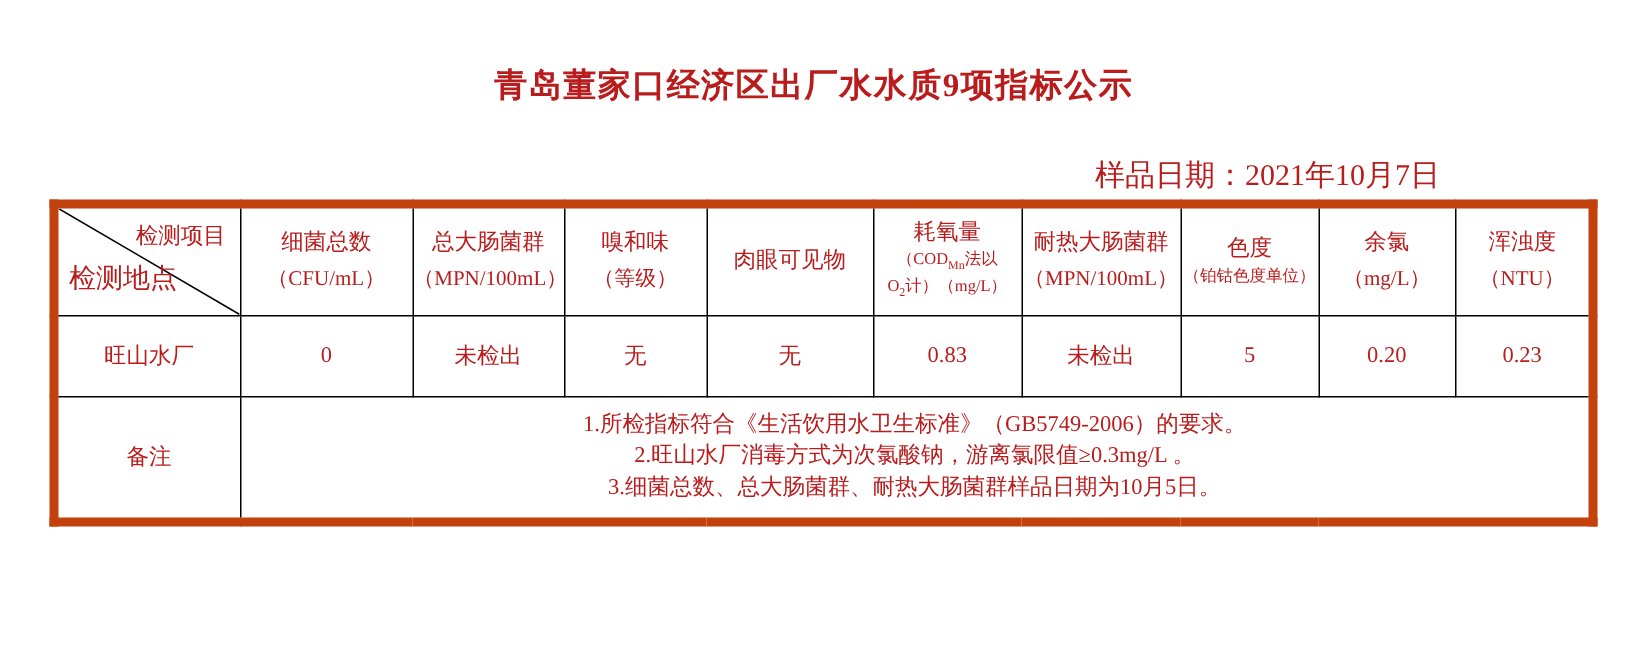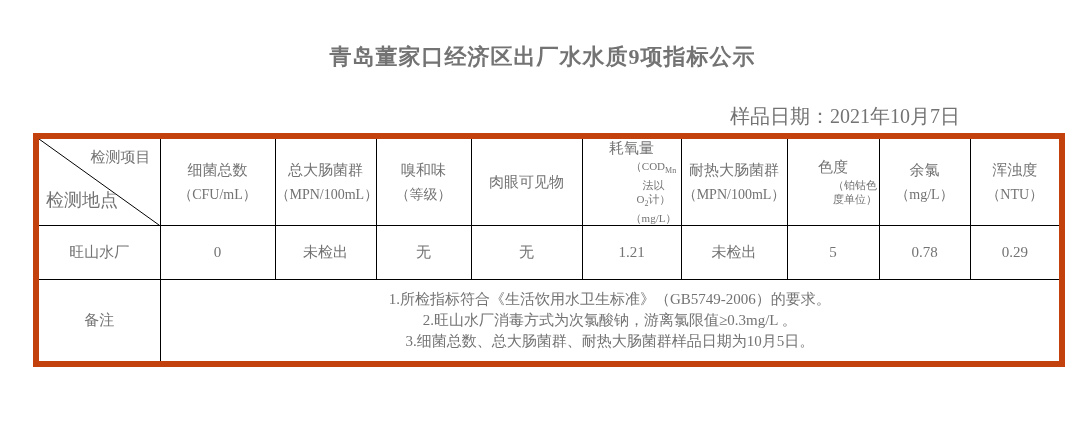--- a/index.html
+++ b/index.html
@@ -1,21 +1,21 @@
 <!DOCTYPE html>
 <html><head>
 <meta charset="utf-8">
 <style>
   html,body{margin:0;padding:0;background:#ffffff;}
   .page{
     position:relative;
     width:1085px;height:444px;
     background:#ffffff;
     font-family:"Liberation Serif","DejaVu Serif",serif;
-    color:#737373;
+    color:#b91c1c;
     overflow:hidden;
   }
   .title{
     position:absolute;top:42px;left:0;width:100%;
     text-align:center;
     font-size:22px;font-weight:bold;
     letter-spacing:1px;
   }
   .meta-left{position:absolute;top:103px;left:42px;font-size:16px;}
   .meta-right{position:absolute;top:103px;left:730px;font-size:20px;}
@@ -33,21 +33,21 @@
     padding:0;
     overflow:hidden;
   }
   tr.r-header{height:74px;}
   tr.r-data1{height:54px;margin-left:44px;}
   tr.r-data2{height:55px;}
   tr.r-remark{height:84px;}
 
   .hname{font-size:15px;line-height:19px;}
   .hunit{font-size:14px;line-height:18px;margin-top:6px;}
-  .hunit-small{font-size:11px;line-height:14px;margin-top:1px;margin-left:44px;}
+  .hunit-small{font-size:11px;line-height:14px;margin-top:1px;}
   .hunit-small sub{font-size:8px;}
 
   
   td.corner{position:relative;}
   td.corner svg{position:absolute;left:0;top:0;width:100%;height:100%;display:block;}
   .corner-tr{position:absolute;top:9px;right:9px;font-size:15px;}
   .corner-bl{position:absolute;bottom:13px;left:7px;font-size:18px;margin-top:26px;}
 
   td.remark-cell{
     text-align:left;
@@ -123,25 +123,25 @@
         <div class="hunit">（NTU）</div>
       </td>
     </tr>
 
     <tr class="r-data1">
       <td>旺山水厂</td>
       <td>0</td>
       <td>未检出</td>
       <td>无</td>
       <td>无</td>
-      <td>1.21</td>
+      <td>0.83</td>
       <td>未检出</td>
       <td>5</td>
-      <td>0.78</td>
-      <td>0.29</td>
+      <td>0.20</td>
+      <td>0.23</td>
     </tr>
 
 
     <tr class="r-remark">
       <td>备注</td>
       <td colspan="9" class="remark-cell">
         <div>1.所检指标符合《生活饮用水卫生标准》（GB5749-2006）的要求。</div>
         <div>2.旺山水厂消毒方式为次氯酸钠，游离氯限值≥0.3mg/L 。</div>
         <div>3.细菌总数、总大肠菌群、耐热大肠菌群样品日期为10月5日。</div>
       </td>

